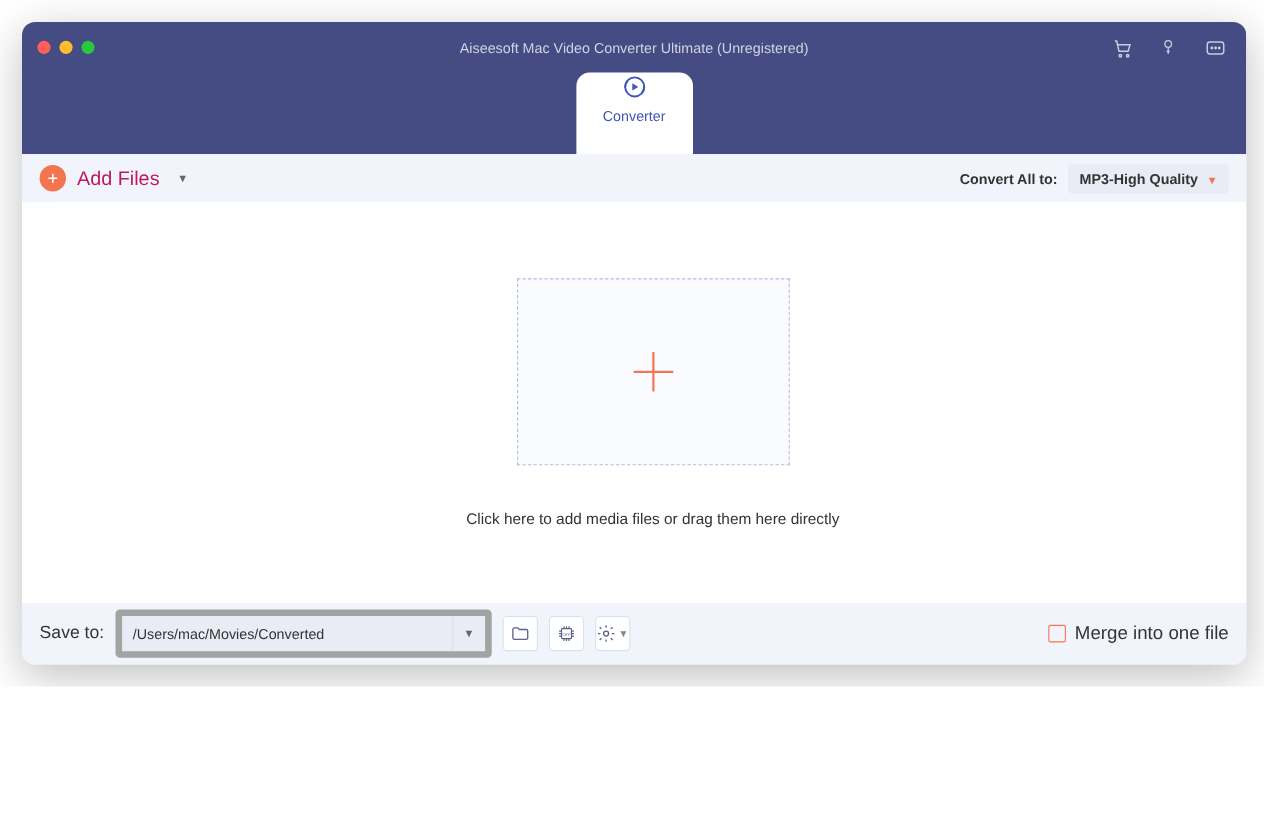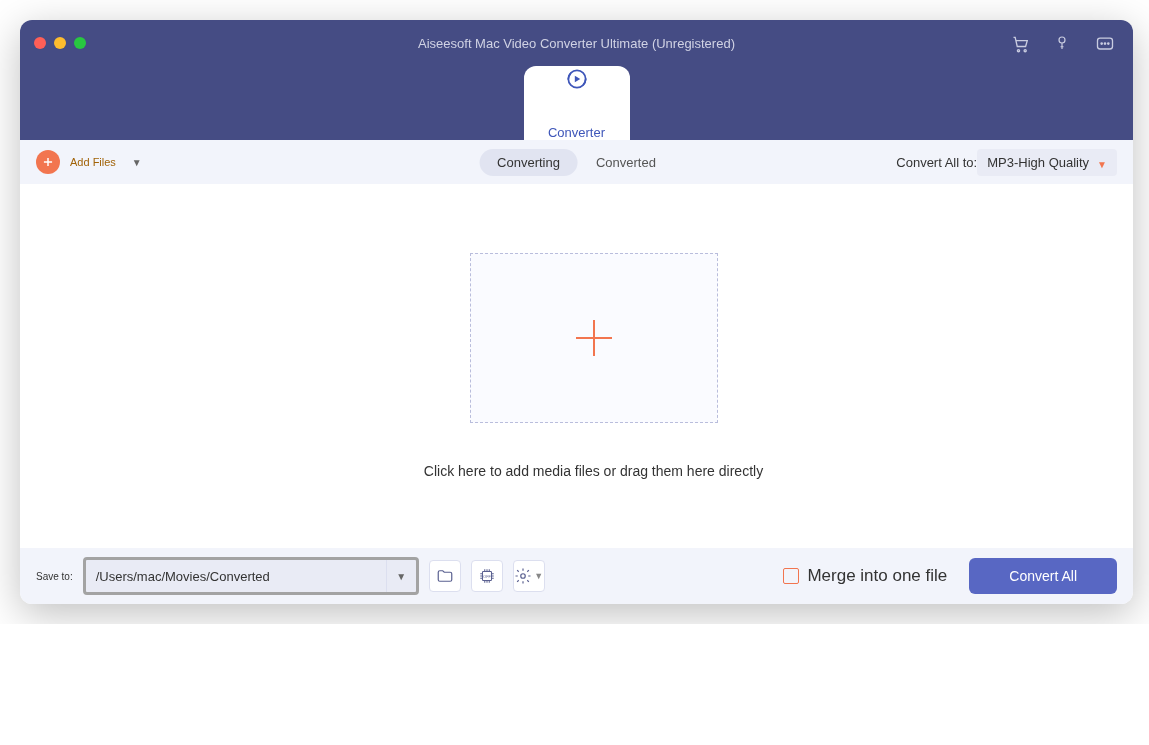--- a/index.html
+++ b/index.html
@@ -73,21 +73,21 @@
   gap: 20px;
   height: 74px;
 }
 
 .tab {
   width: 106px;
   height: 74px;
   display: flex;
   flex-direction: column;
   align-items: center;
-  justify-content: space-between;
+  justify-content: flex-start;
   gap: 6px;
   cursor: pointer;
   color: #e6e7f1;
   font-size: 13px;
 }
 
 .tab.active {
   background: #fff;
   color: #3e56b9;
   border-top-left-radius: 12px;
@@ -115,21 +115,21 @@
   align-items: center;
   gap: 10px;
   cursor: pointer;
 }
 .plus-circle {
   width: 24px; height: 24px; border-radius: 50%;
   background: #f2754f;
   color: #fff;
   display: flex; align-items: center; justify-content: center;
 }
-.add-files-label { font-size: 11px; color: #a16207; }
+.add-files-label { font-size: 18px; color: #be185d; }
 .add-files-caret { color: #666; margin-left: 6px; font-size: 10px; }
 
 .seg {
   display: flex;
   align-items: center;
   position: absolute;
   left: 50%;
   transform: translateX(-50%);
 }
 .seg-btn {
@@ -141,22 +141,24 @@
 }
 .seg-btn.active {
   background: #e1e4f1;
   color: #333;
 }
 
 .toolbar-right {
   margin-left: auto;
   display: flex;
   align-items: center;
+  gap: 10px;
   font-size: 13px;
   color: #333;
+  font-weight: bold;
 }
 
 .format-select {
   background: #e9ebf5;
   border-radius: 4px;
   padding: 6px 10px;
   display: flex;
   align-items: flex-end;
   gap: 8px;
   cursor: pointer;
@@ -199,27 +201,27 @@
 
 .footer {
   height: 56px;
   background: #f2f4fb;
   display: flex;
   align-items: center;
   padding: 0 16px;
   gap: 10px;
 }
 
-.footer-label { font-size: 10px; color: #333; }
+.footer-label { font-size: 16px; color: #333; }
 
 .path-select {
   display: flex;
   align-items: center;
   background: #e9ebf5;
-  border: 3px solid #a3a3a3;
+  border: 6px solid #a3a3a3;
   border-radius: 4px;
   overflow: hidden;
 }
 .path-input {
   width: 300px;
   padding: 8px 10px;
   font-size: 13px;
   color: #333;
   background: transparent;
 }
@@ -332,24 +334,20 @@
     <div class="add-files">
       <span class="plus-circle">
         <svg viewBox="0 0 24 24" width="14" height="14" stroke="currentColor" stroke-width="2.5">
             <path d="M12 5v14M5 12h14"></path>
           </svg>
       </span>
       <span class="add-files-label">Add Files</span>
       <span class="add-files-caret">▼</span>
     </div>
 
-    <div class="seg">
-      <div class="seg-btn active">Converting</div>
-      <div class="seg-btn">Converted</div>
-    </div>
 
     <div class="toolbar-right">
       <span>Convert All to:</span>
       <div class="format-select">
         <span>MP3-High Quality</span>
         <span class="fmt-caret">▼</span>
       </div>
     </div>
   </div>
 
@@ -388,16 +386,15 @@
           <path d="M12 2v3M12 19v3M4.2 4.2l2.1 2.1M17.7 17.7l2.1 2.1M2 12h3M19 12h3M4.2 19.8l2.1-2.1M17.7 6.3l2.1-2.1"></path>
         </svg>
       <span style="font-size:9px;color:#888;margin-left:2px">▼</span>
     </div>
 
     <div class="merge">
       <span class="cbx"></span>
       <span>Merge into one file</span>
     </div>
 
-    <button class="convert-btn">Convert All</button>
   </div>
 
 </div>
 
 </body></html>

